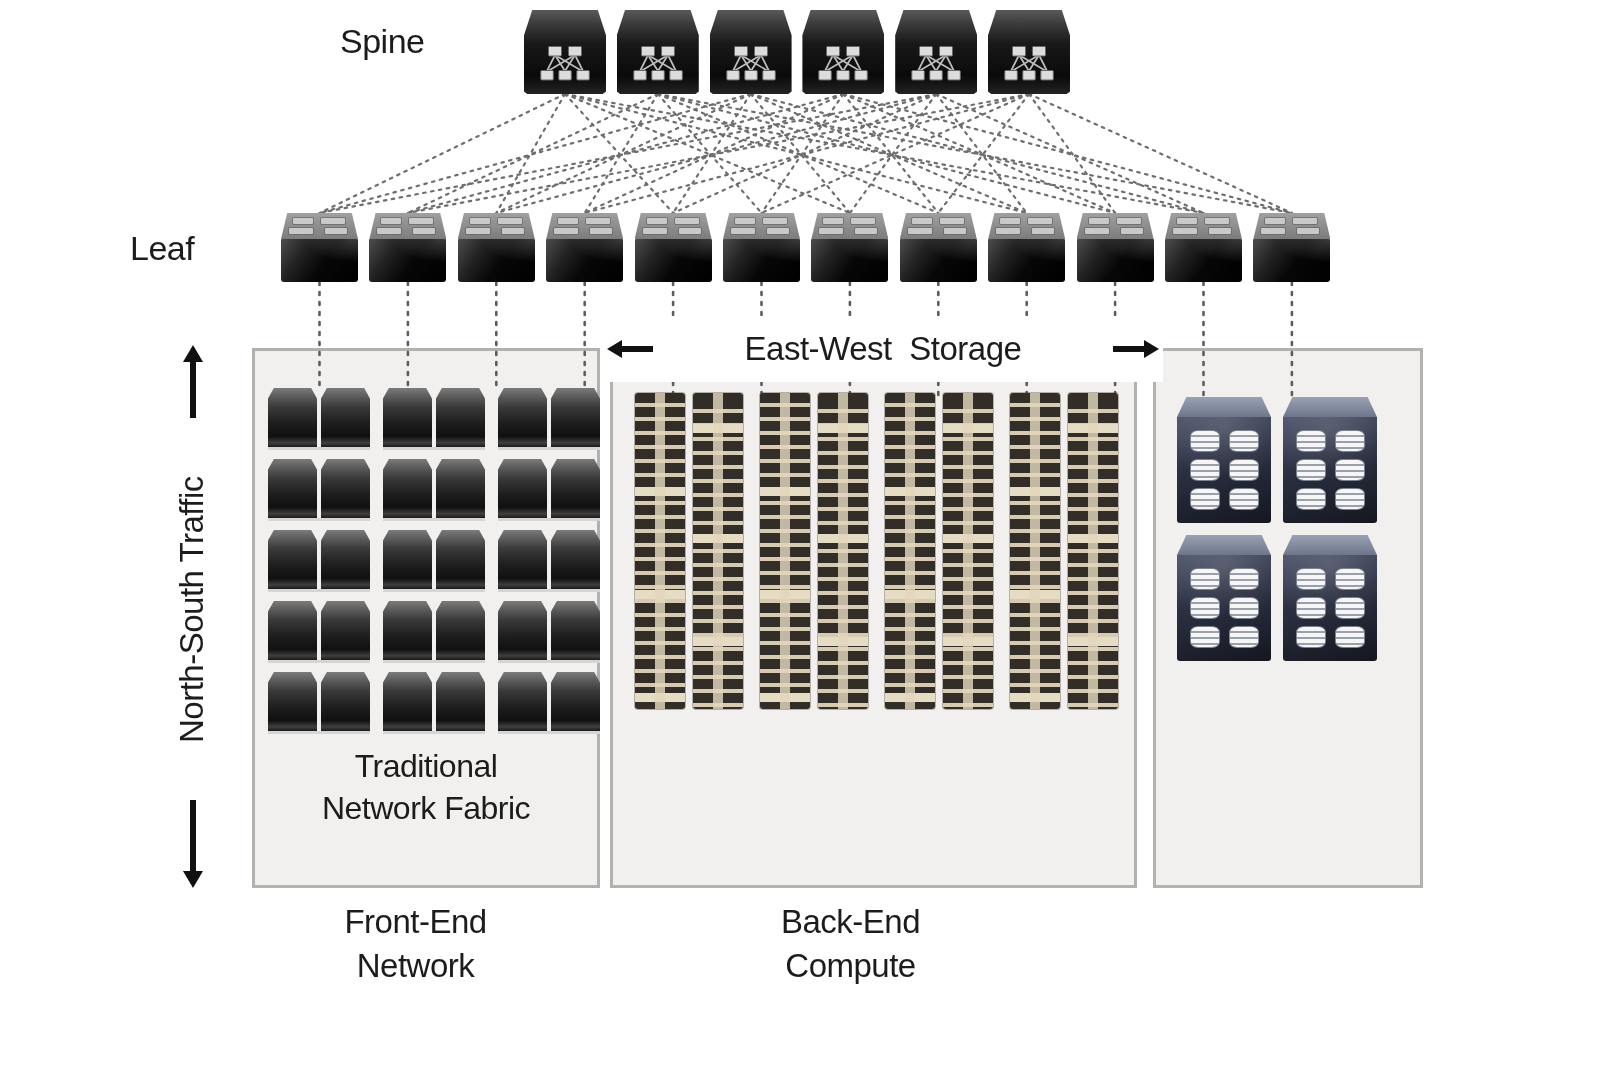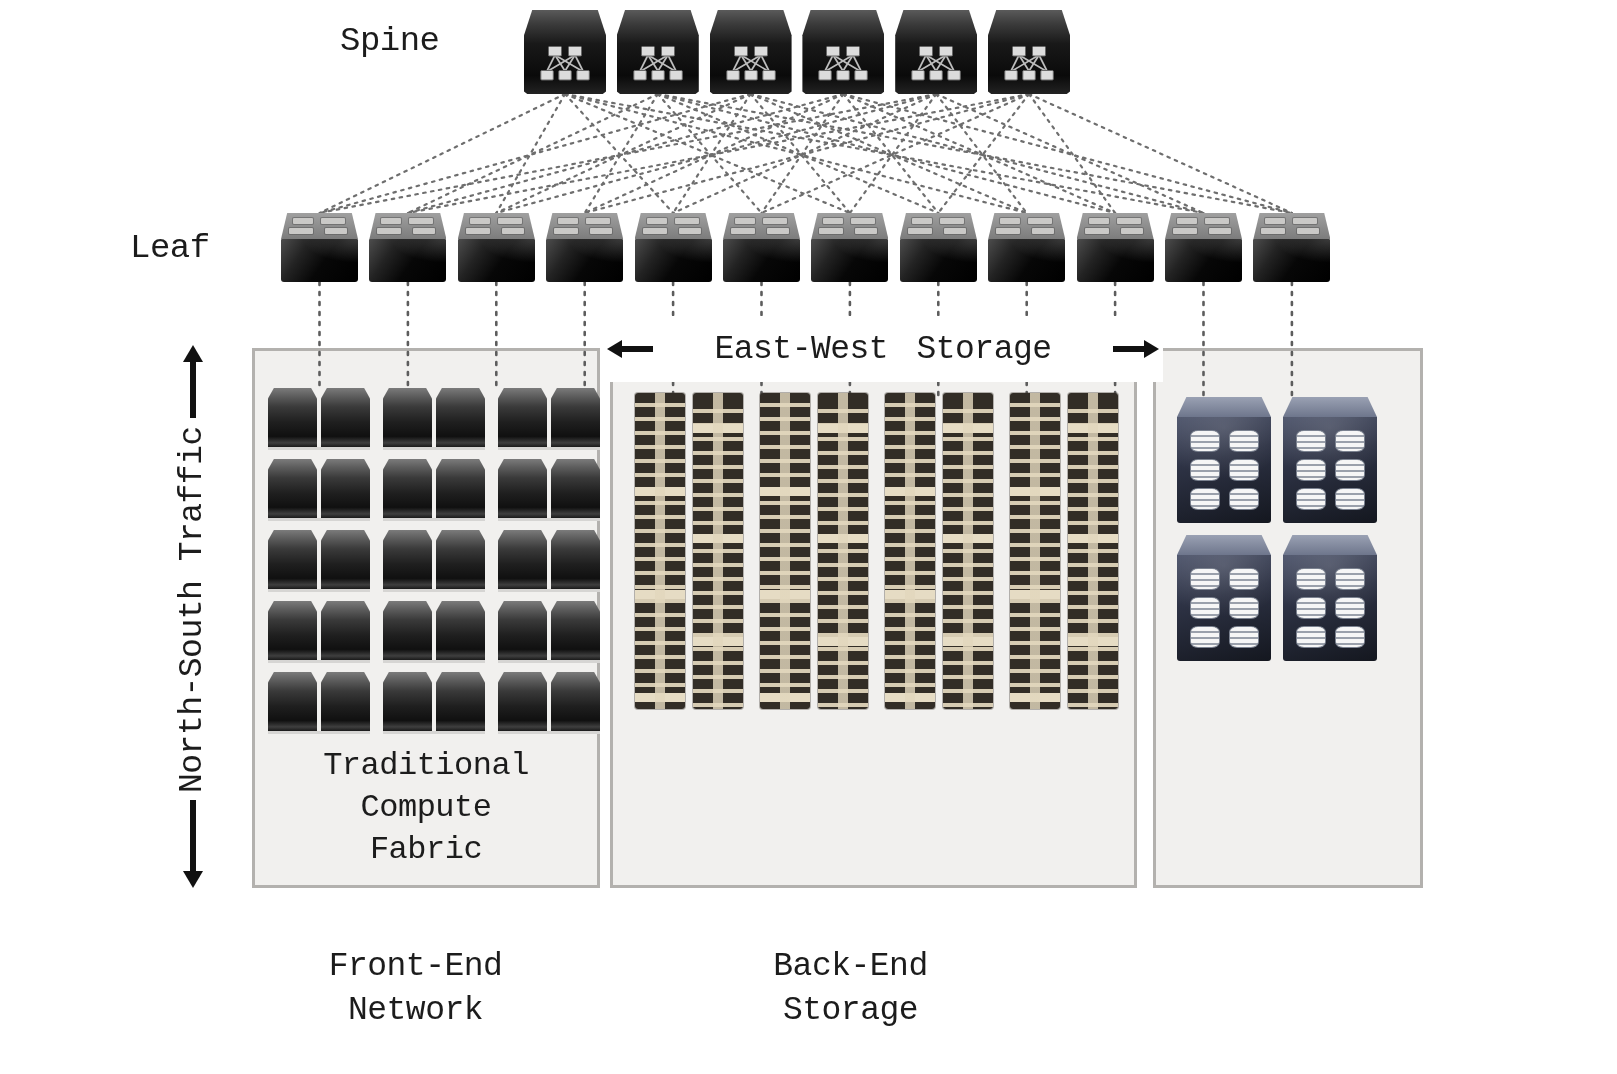--- a/index.html
+++ b/index.html
@@ -1,18 +1,18 @@
 <!DOCTYPE html>
 <html style="--section-fill: #f1f0ee; --section-border: #b3b1ae; --dotted-line: #6e6e6e; --text: #1c1c1c; --rack-stripe-dark: #322d26; --rack-stripe-tan: #d6cbb2; --storage-body: #2d3244; --storage-lid: #6e768c;"><head>
 <meta charset="utf-8">
 <style>
   html,body{margin:0;padding:0;background:#fff;}
   .stage{
     position:relative;width:1617px;height:1074px;background:#fff;overflow:hidden;
-    font-family:Liberation Mono, monospace;color:var(--text,#1c1c1c);
+    font-family:Liberation Sans, sans-serif;color:var(--text,#1c1c1c);
   }
   
   .secbox{
     position:absolute;top:348px;height:540px;
     background:var(--section-fill,#f1f0ee);
     border:3px solid var(--section-border,#b3b1ae);
     box-sizing:border-box;
   }
   #box-traditional{left:252px;width:348px;}
   #box-compute{left:610px;width:527px;}
@@ -105,21 +105,21 @@
     position:absolute;left:603px;top:316px;width:560px;height:66px;background:#fff;
     display:flex;align-items:center;justify-content:space-between;padding:0 4px;box-sizing:border-box;
   }
   .ew-text{flex:1;text-align:center;font-size:33px;word-spacing:9px;letter-spacing:-.5px;}
 
   .sec-title{position:absolute;font-size:32px;line-height:1.32;text-align:center;letter-spacing:-.5px;}
   #title-traditional{left:306px;top:745px;width:240px;}
   #title-compute{left:763px;top:772px;width:220px;}
   #title-storage{left:1188px;top:728px;width:200px;}
 
-  .footer-label{position:absolute;font-size:33px;line-height:1.32;text-align:center;letter-spacing:-.5px;margin-top:45px;}
+  .footer-label{position:absolute;font-size:33px;line-height:1.32;text-align:center;letter-spacing:-.5px;}
   #footer-front{left:283px;top:900px;width:265px;}
   #footer-back{left:718px;top:900px;width:265px;}
 
   .ns-label{
     position:absolute;left:160px;top:425px;height:370px;width:64px;
     writing-mode:vertical-rl;transform:rotate(180deg);
     display:flex;align-items:center;justify-content:center;
     font-size:33px;letter-spacing:-.5px;white-space:nowrap;
   }
   .ns-arrow{position:absolute;left:180px;}
@@ -321,24 +321,24 @@
       <line x1="46" y1="12" x2="13" y2="12" stroke="#111" stroke-width="6"></line>
       <polygon points="15,3 15,21 0,12" fill="#111"></polygon>
     </svg>
     <span class="ew-text">East-West Storage</span>
     <svg width="46" height="24">
       <line x1="0" y1="12" x2="33" y2="12" stroke="#111" stroke-width="6"></line>
       <polygon points="31,3 31,21 46,12" fill="#111"></polygon>
     </svg>
   </div>
 
-  <div class="sec-title" id="title-traditional">Traditional Compute Fabric</div>
+  <div class="sec-title" id="title-traditional">Traditional Network Fabric</div>
 
   <div class="footer-label" id="footer-front">Front-End Network</div>
-  <div class="footer-label" id="footer-back">Back-End Storage</div>
+  <div class="footer-label" id="footer-back">Back-End Compute</div>
 
   <div class="ns-label">North-South Traffic</div>
   <svg class="ns-arrow" id="ns-up" width="26" height="73">
     <line x1="13" y1="73" x2="13" y2="15" stroke="#111" stroke-width="6"></line>
     <polygon points="3,17 23,17 13,0" fill="#111"></polygon>
   </svg>
   <svg class="ns-arrow" id="ns-down" width="26" height="88">
     <line x1="13" y1="0" x2="13" y2="73" stroke="#111" stroke-width="6"></line>
     <polygon points="3,71 23,71 13,88" fill="#111"></polygon>
   </svg>

